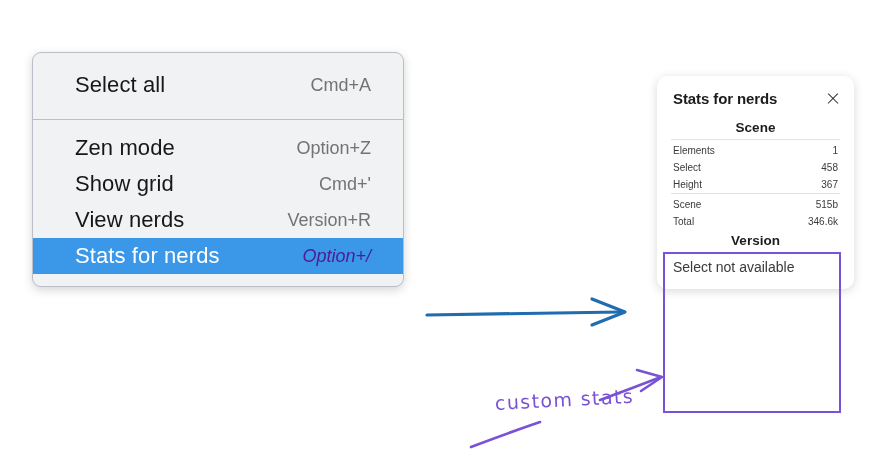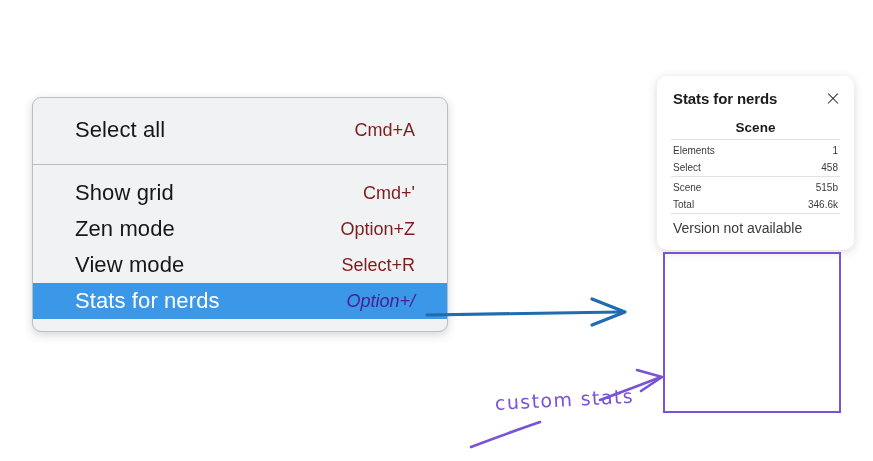--- a/index.html
+++ b/index.html
@@ -14,28 +14,27 @@
     overflow: hidden;
     font-family: "Liberation Sans", sans-serif;
     -webkit-font-smoothing: antialiased;
   }
 
   
   #context-menu {
     position: absolute;
     left: 32px;
     top: 52px;
-    width: 416px;
+    width: 372px;
     background: #f1f2f4;
     border: 1px solid #b9bec7;
     border-radius: 9px;
     box-shadow: 0 3px 10px rgba(60,64,72,0.22);
     overflow: hidden;
     box-sizing: border-box;
-    margin-top: 45px;
   }
   .menu-section {
     padding: 6px 0;
   }
   .menu-section.section-top { padding: 14px 0 16px 0; }
   .menu-section.section-bottom { padding: 10px 0 12px 0; }
   .menu-divider {
     height: 1px;
     background: #b9bec7;
     width: 100%;
@@ -49,21 +48,21 @@
     cursor: default;
   }
   .menu-item .mi-label {
     font-size: 22px;
     color: #171717;
     letter-spacing: 0.1px;
     white-space: nowrap;
   }
   .menu-item .mi-shortcut {
     font-size: 18px;
-    color: #7f1d1d;
+    color: #737373;
     white-space: nowrap;
   }
   .menu-item.is-selected {
     background: #3b97e8;
   }
   .menu-item.is-selected .mi-label { color: #ffffff; }
   .menu-item.is-selected .mi-shortcut { color: #4c1d95; font-style: italic; }
 
   
   #stats-panel {
@@ -181,30 +180,30 @@
     <div class="menu-item">
       <span class="mi-label">Select all</span>
       <span class="mi-shortcut">Cmd+A</span>
     </div>
   </div>
 
   <div class="menu-divider"></div>
 
   <div class="menu-section section-bottom">
     <div class="menu-item">
+      <span class="mi-label">Zen mode</span>
+      <span class="mi-shortcut">Option+Z</span>
+    </div>
+    <div class="menu-item">
       <span class="mi-label">Show grid</span>
       <span class="mi-shortcut">Cmd+'</span>
     </div>
     <div class="menu-item">
-      <span class="mi-label">Zen mode</span>
-      <span class="mi-shortcut">Option+Z</span>
-    </div>
-    <div class="menu-item">
-      <span class="mi-label">View mode</span>
-      <span class="mi-shortcut">Select+R</span>
+      <span class="mi-label">View nerds</span>
+      <span class="mi-shortcut">Version+R</span>
     </div>
     <div class="menu-item is-selected">
       <span class="mi-label">Stats for nerds</span>
       <span class="mi-shortcut">Option+/</span>
     </div>
   </div>
 
 </div>
 
 <div id="stats-panel">
@@ -217,33 +216,38 @@
   <div class="sec-heading">Scene</div>
   <div class="sec-rule"></div>
   <div class="stat-row">
     <span class="sr-key">Elements</span>
     <span class="sr-val">1</span>
   </div>
   <div class="stat-row">
     <span class="sr-key">Select</span>
     <span class="sr-val">458</span>
   </div>
+  <div class="stat-row">
+    <span class="sr-key">Height</span>
+    <span class="sr-val">367</span>
+  </div>
 
   <div class="sec-rule"></div>
   <div class="stat-row">
     <span class="sr-key">Scene</span>
     <span class="sr-val">515b</span>
   </div>
   <div class="stat-row">
     <span class="sr-key">Total</span>
     <span class="sr-val">346.6k</span>
   </div>
 
+  <div class="sec-heading">Version</div>
   <div class="sec-rule"></div>
-  <div class="stat-single">Version not available</div>
+  <div class="stat-single">Select not available</div>
 
 </div>
 
 <div id="highlight-box"></div>
 
 <svg id="annotations" viewBox="0 0 873 461" xmlns="http://www.w3.org/2000/svg">
 
   <g>
     <line x1="427" y1="315" x2="620" y2="312" stroke="#1f6cb0" stroke-width="3.2" stroke-linecap="round"></line>
     <polyline points="592,299 625,312 592,325" fill="none" stroke="#1f6cb0" stroke-width="3.2" stroke-linecap="round" stroke-linejoin="round"></polyline>

